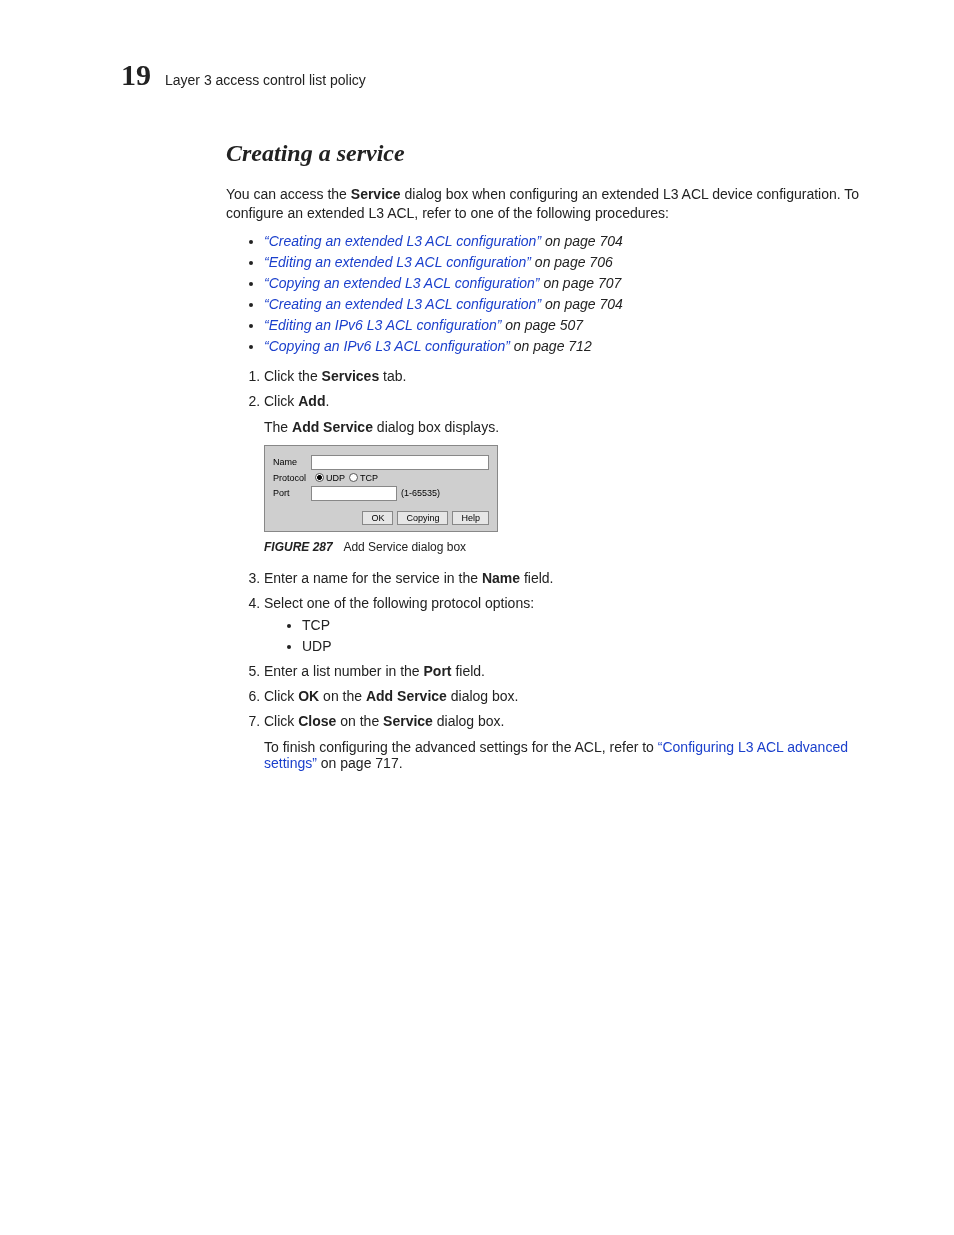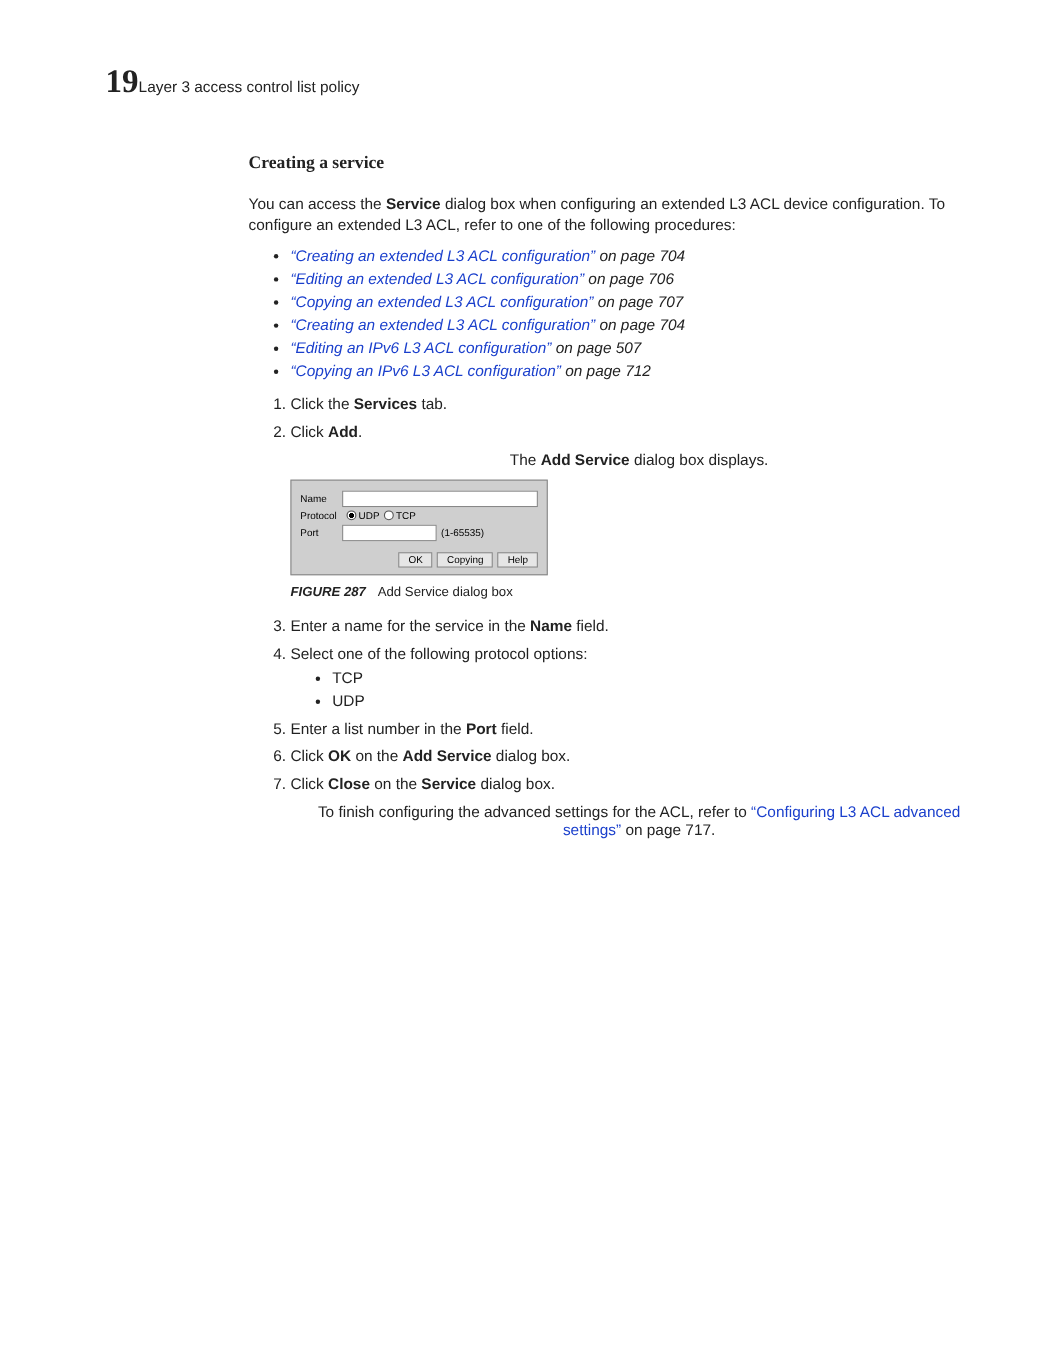--- a/index.html
+++ b/index.html
@@ -11,46 +11,49 @@
     width: 954px;
     height: 1235px;
     position: relative;
   }
   .page {
     padding: 58px 60px 0 96px;
   }
   .running-head {
     display: flex;
     align-items: baseline;
+    gap: 14px;
     margin-bottom: 48px;
+    margin-left: 25px;
   }
   .chap-num {
     font-size: 30px;
     font-weight: 700;
     font-family: Georgia, "Times New Roman", serif;
   }
   .chap-title {
     font-size: 14px;
   }
   .content {
     margin-left: 130px;
     width: 672px;
   }
   h2.section {
     font-family: Georgia, "Times New Roman", serif;
+    font-style: italic;
     font-weight: 700;
-    font-size: 16px;
+    font-size: 24px;
     margin: 0 0 18px 0;
   }
   p { margin: 0 0 10px 0; line-height: 1.35; }
   ul.bullets { list-style: disc; padding-left: 38px; margin: 4px 0 14px 0; }
   ul.bullets li { margin: 5px 0; font-style: italic; }
   ol.steps { padding-left: 38px; margin: 4px 0 14px 0; }
   ol.steps > li { margin: 9px 0; }
-  .step-sub { margin: 10px 0 10px 0; text-align: center; }
+  .step-sub { margin: 10px 0 10px 0; }
   ul.inner { list-style: disc; padding-left: 38px; margin: 6px 0 6px 0; }
   ul.inner li { margin: 5px 0; }
   .link { color: #1a3fcc; }
   b { font-weight: 700; }
 
   .dialog {
     width: 216px;
     background: #cfcfcf;
     border: 1px solid #888;
     padding: 6px 8px 6px 8px;

